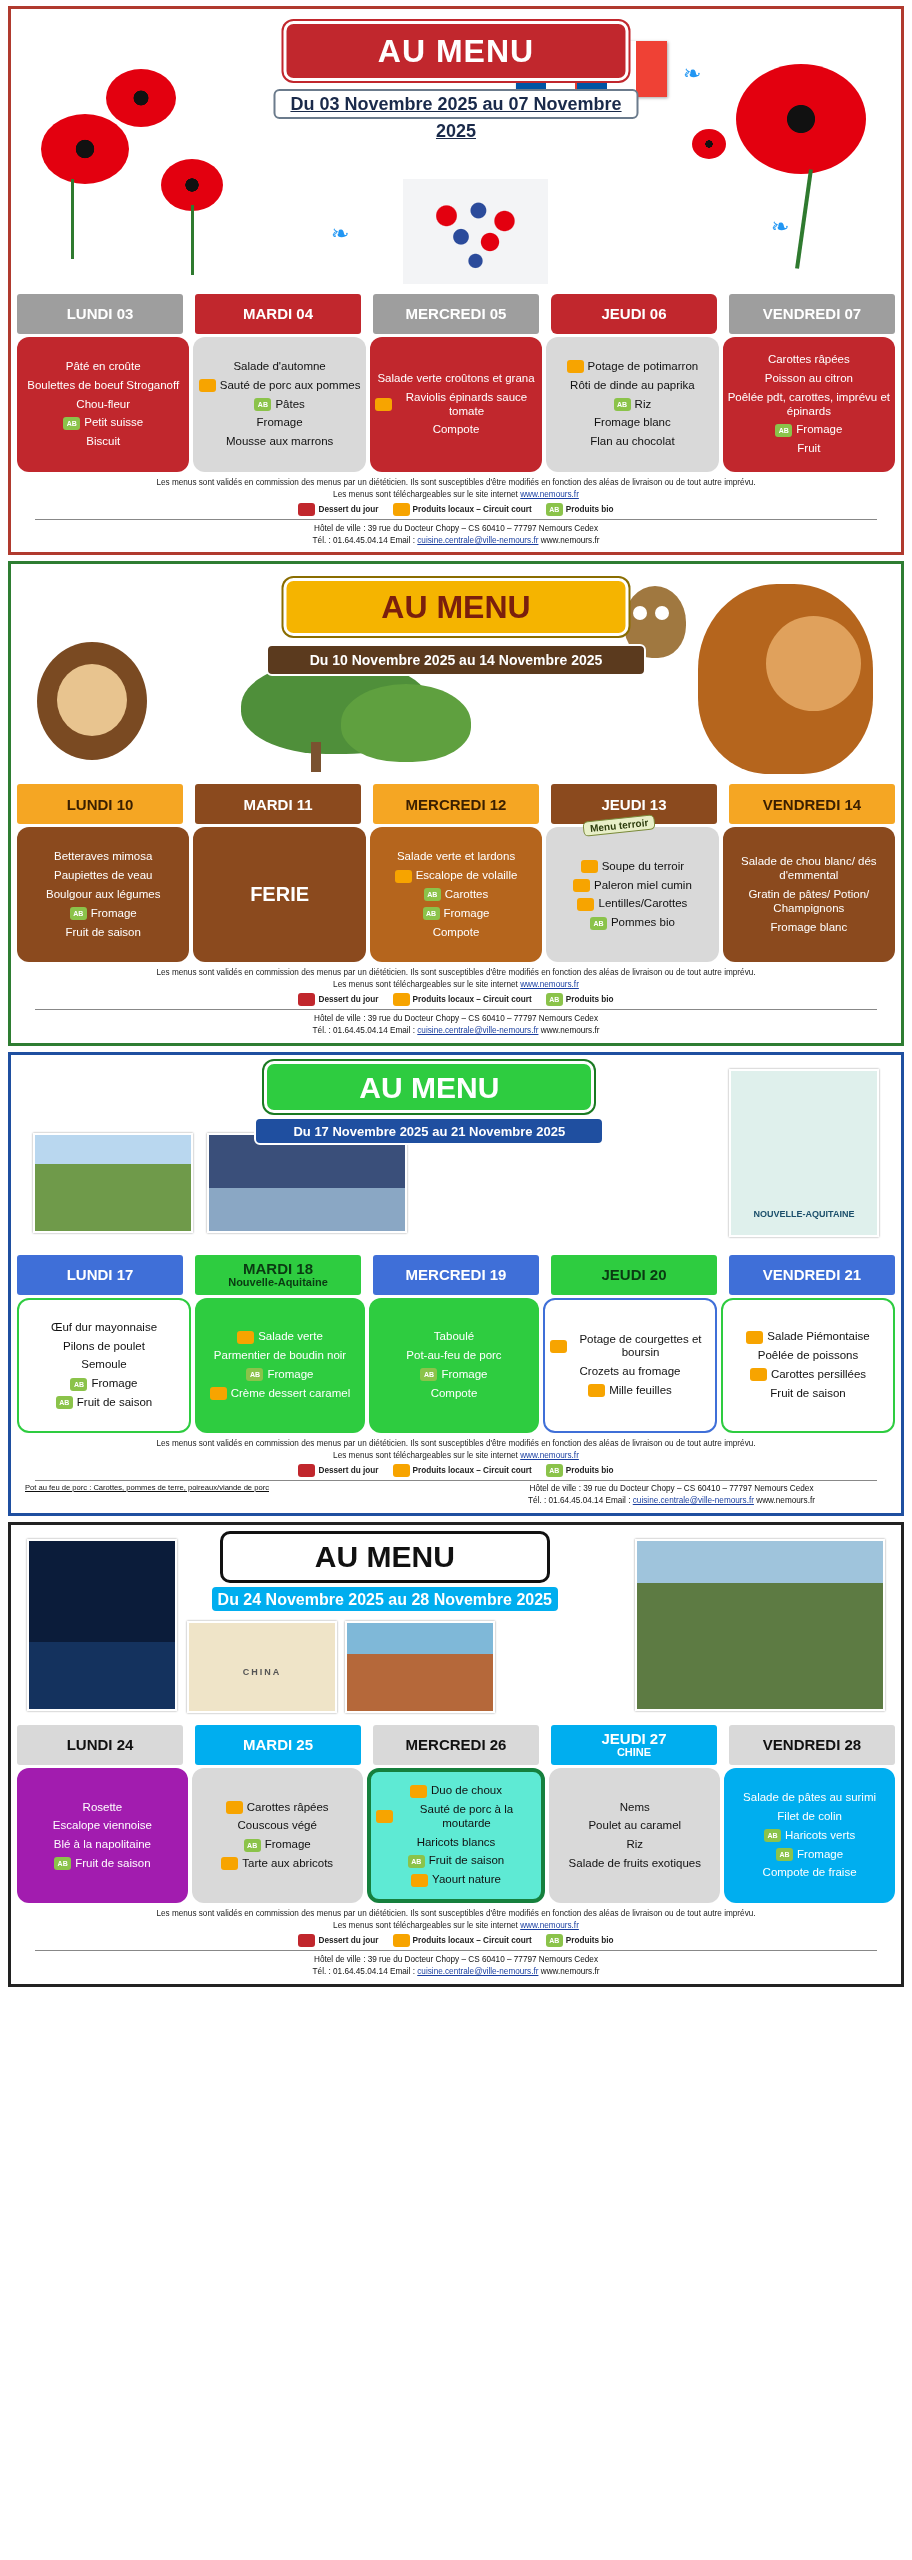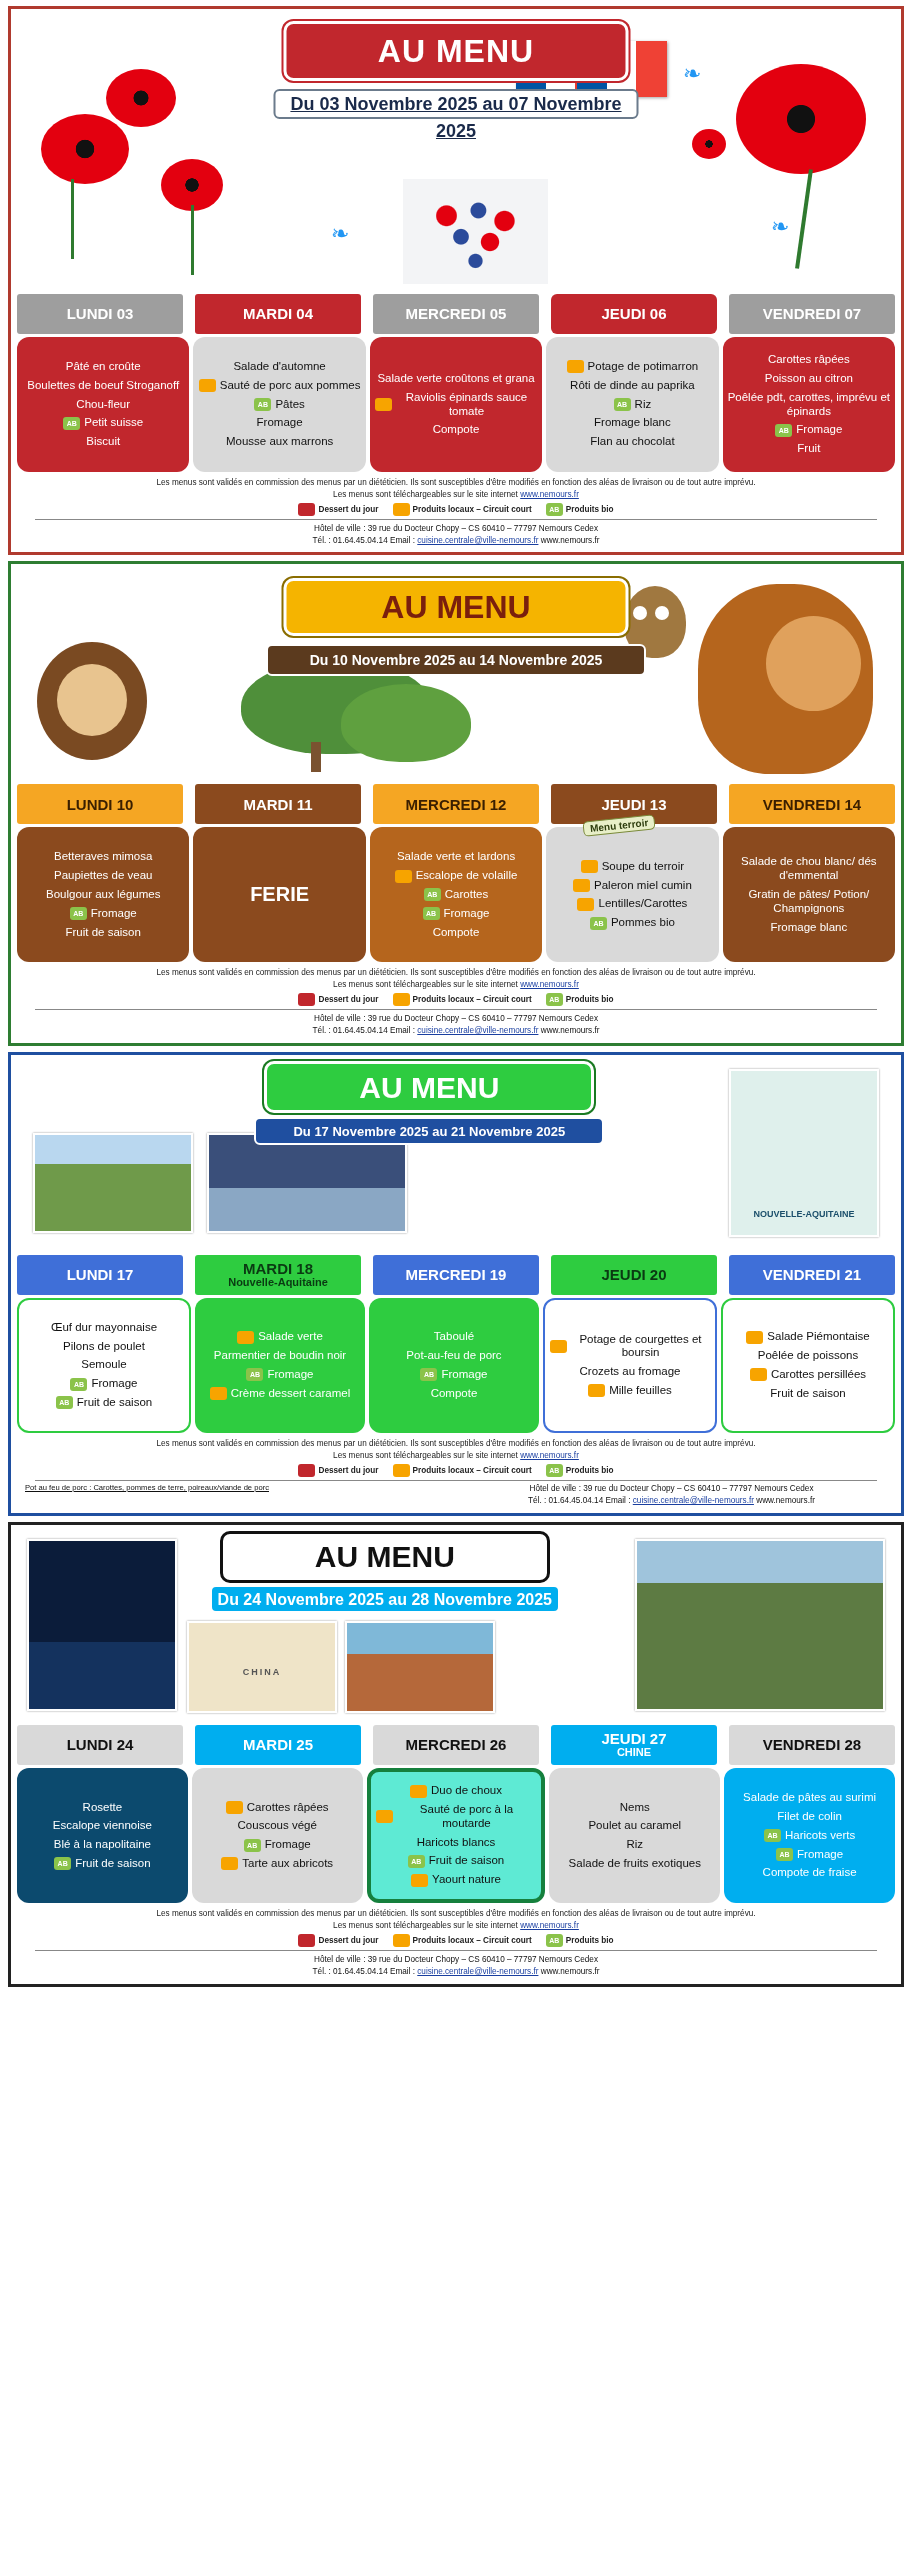--- a/index.html
+++ b/index.html
@@ -604,21 +604,21 @@
       <div class="day" style="background:#00aeef;color:#fff;flex-direction:column;">
         <span>JEUDI 27</span>
         <span class="daysub">CHINE</span>
       </div>
       <div class="day" style="background:#d9d9d9;color:#111;">
           <span>VENDREDI 28</span>
         </div>
     </div>
 
     <div class="cards">
-      <div class="card" style="background:#0c4a6e;color:#fff;">
+      <div class="card" style="background:#a21caf;color:#fff;">
         <div class="line">
             <span class="txt">Rosette</span>
           </div>
         <div class="line">
             <span class="txt">Escalope viennoise</span>
           </div>
         <div class="line">
             <span class="txt">Blé à la napolitaine</span>
           </div>
         <div class="line">

